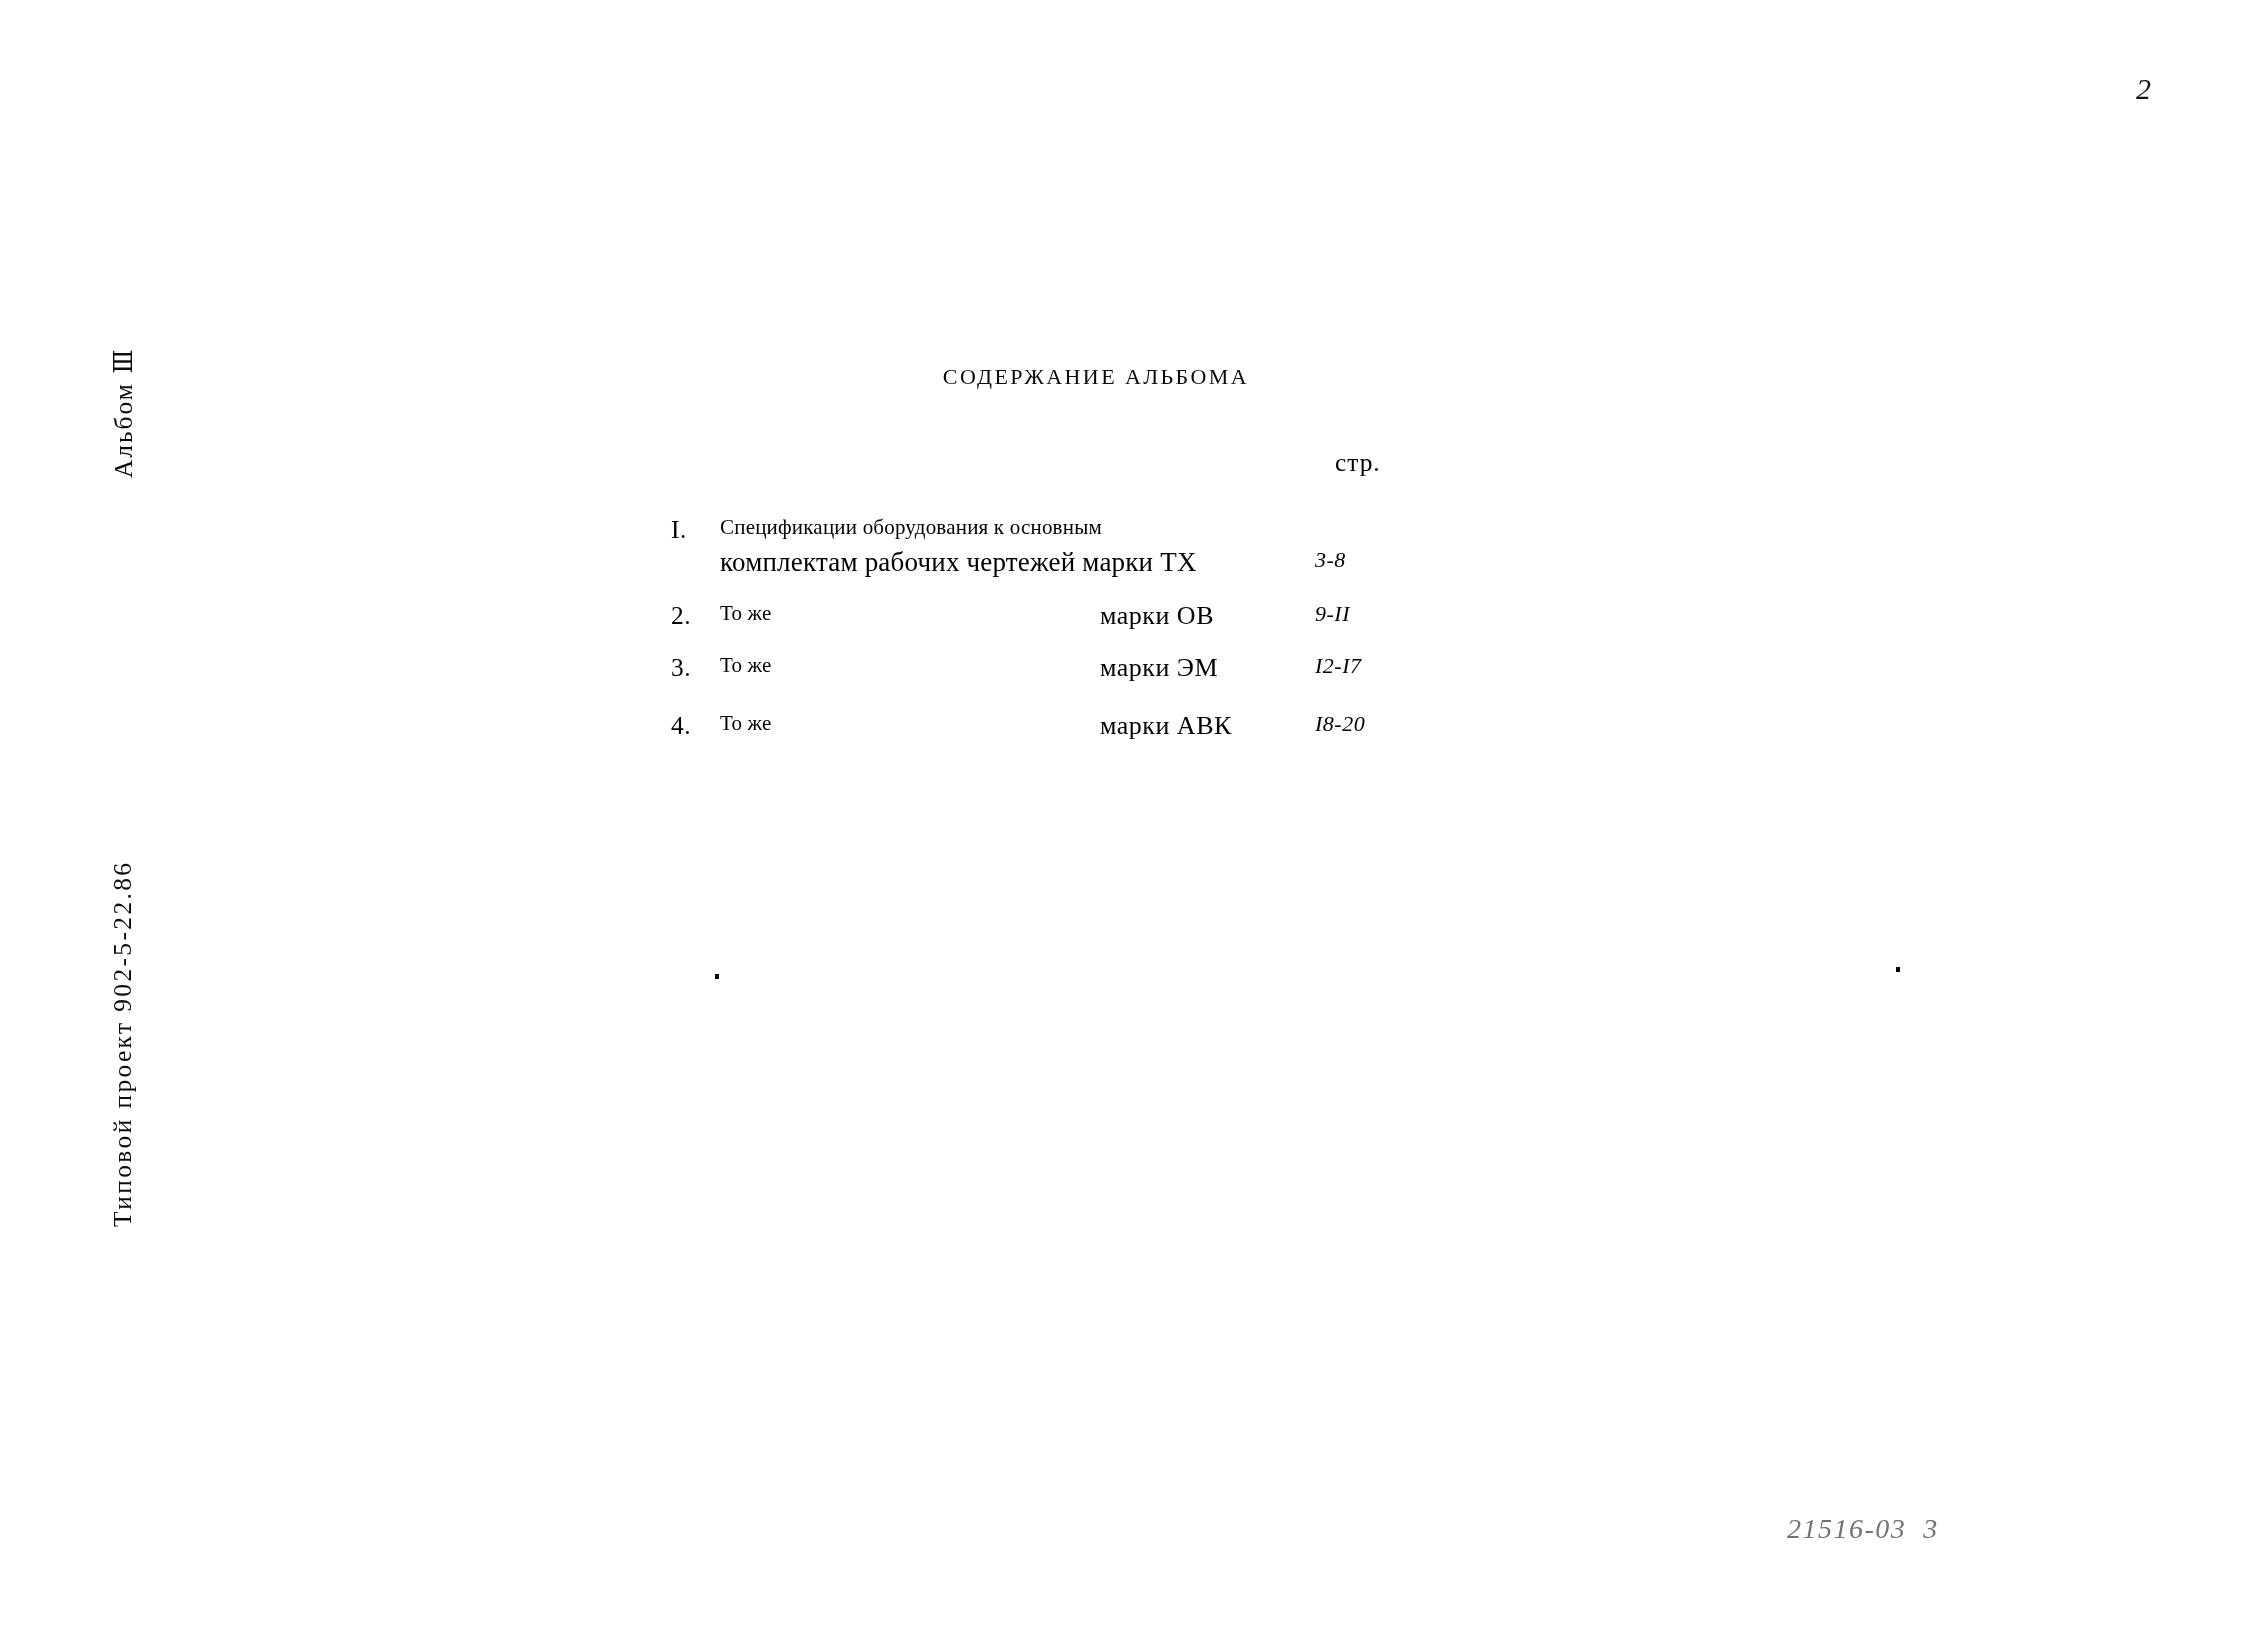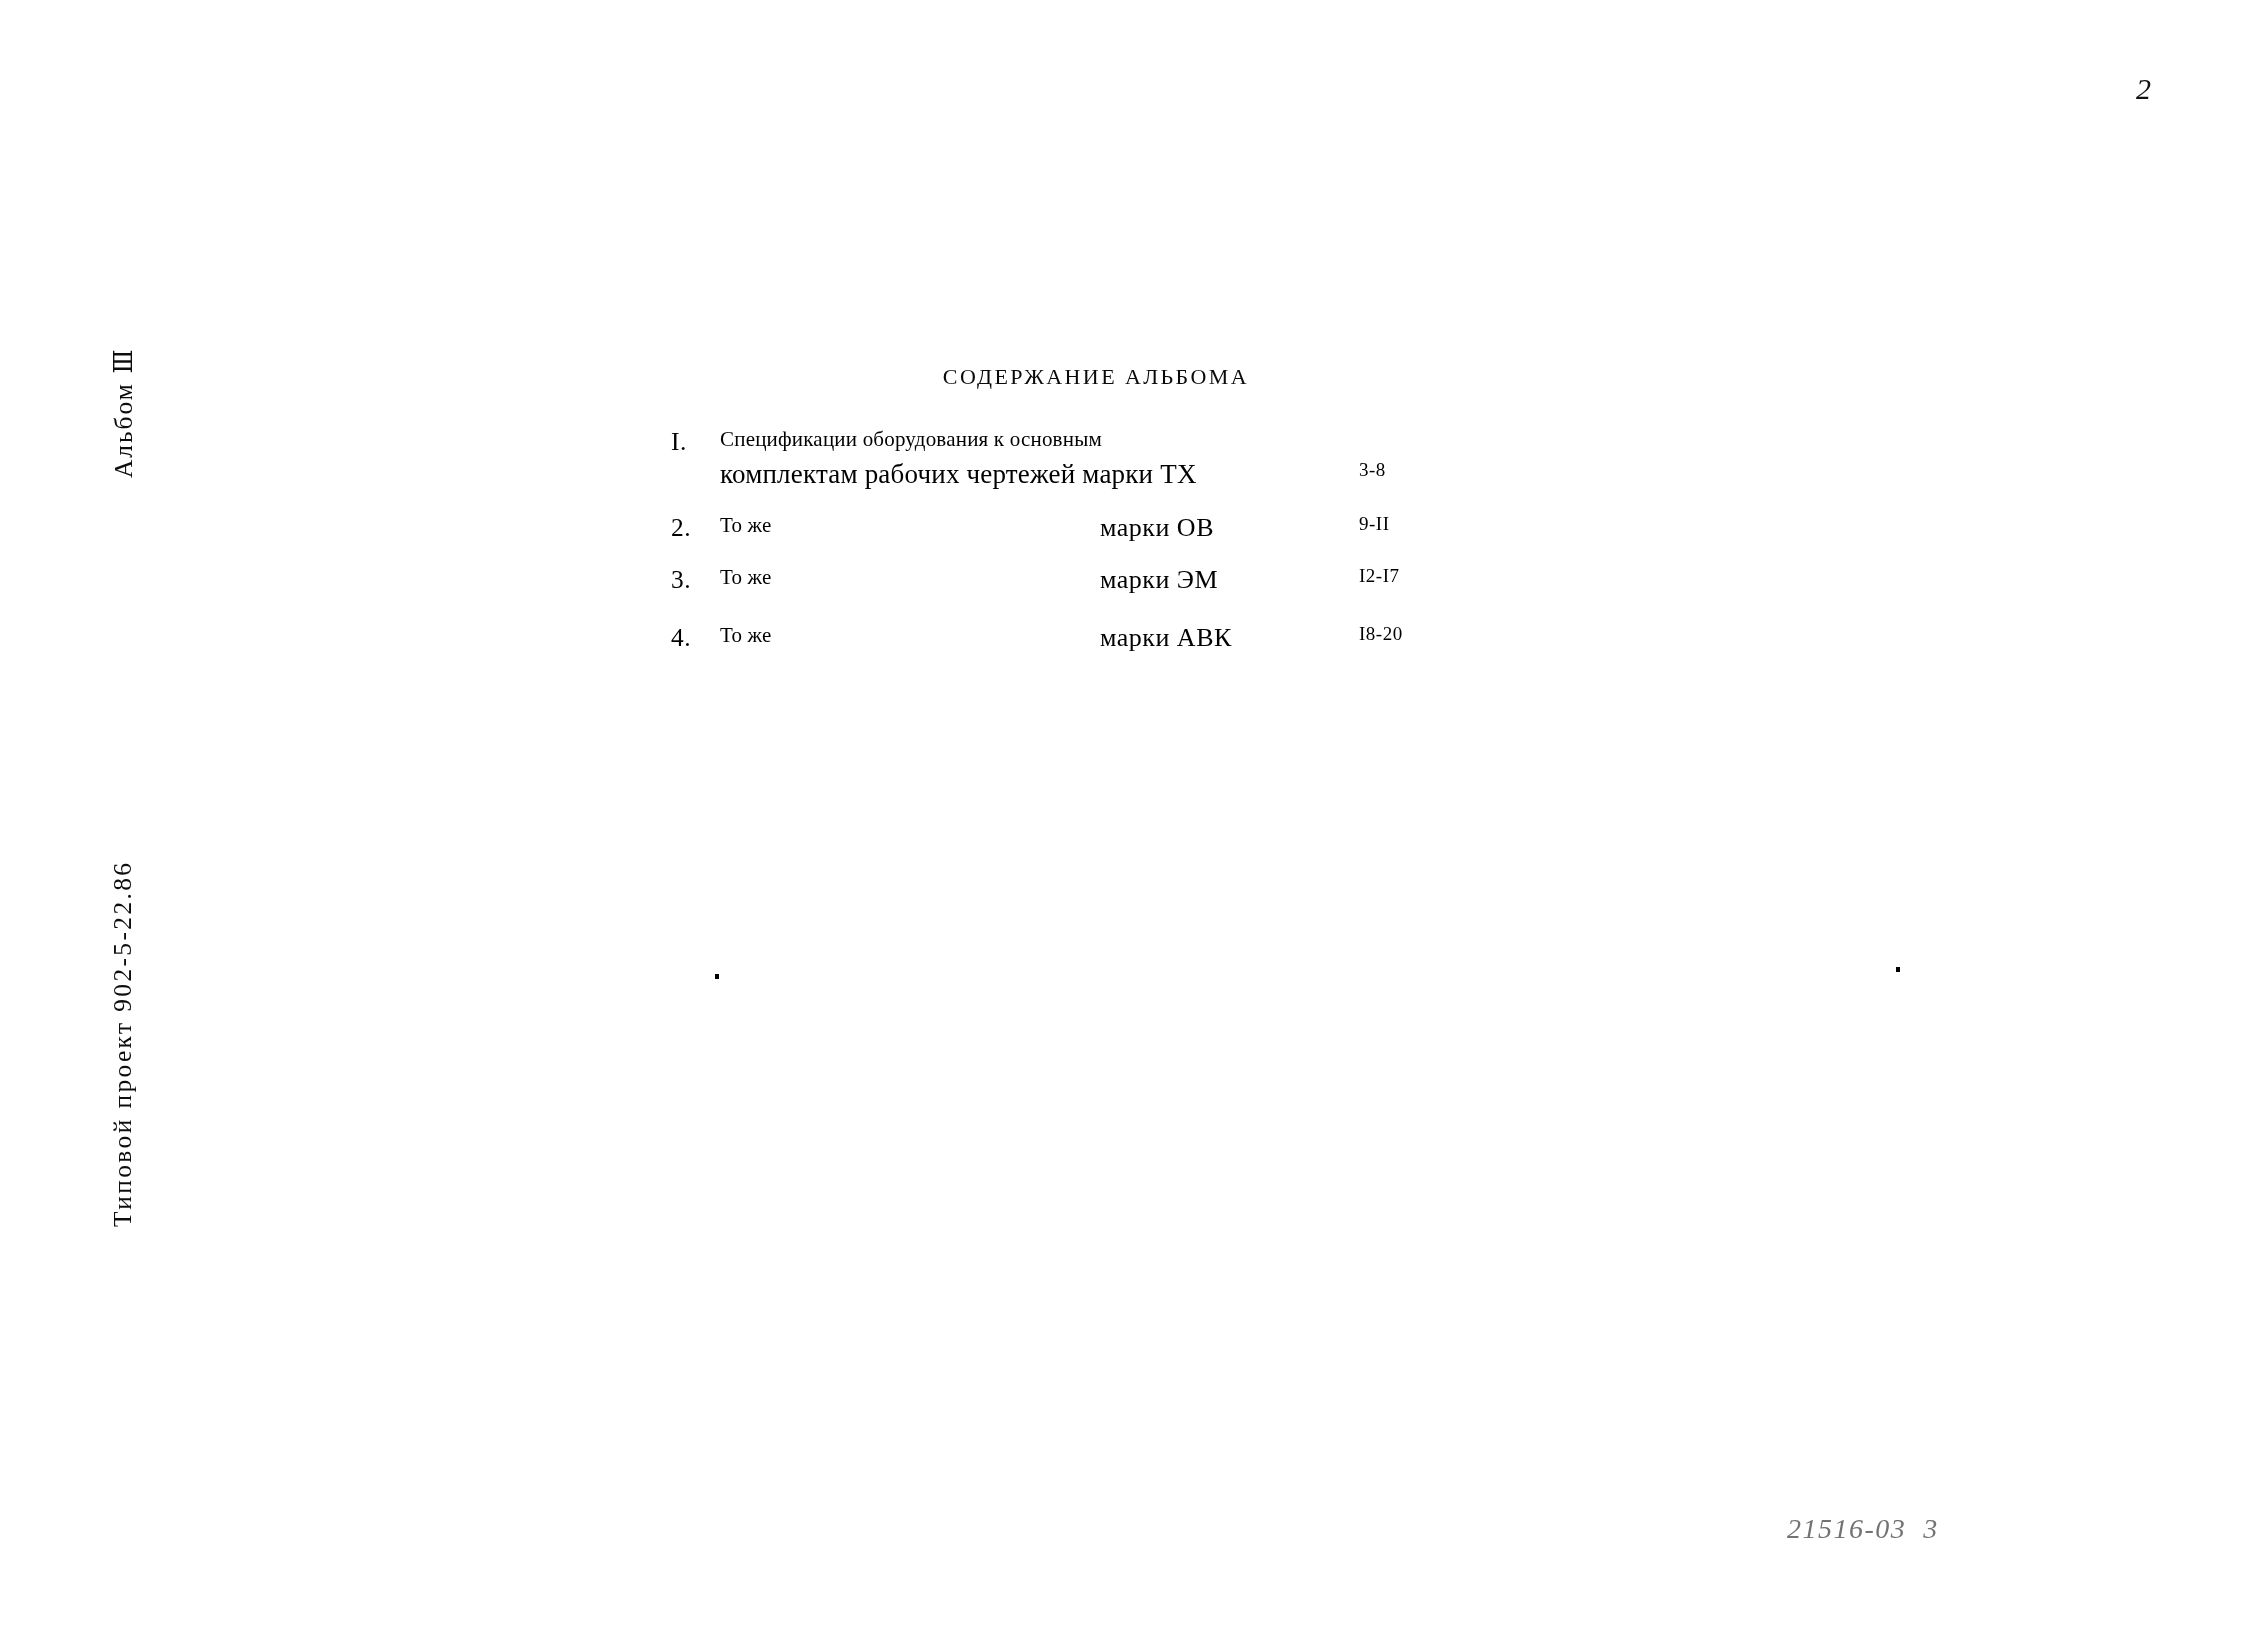--- a/index.html
+++ b/index.html
@@ -126,25 +126,26 @@
     position: absolute;
     left: 429px;
     top: 0;
     font-size: 26px;
     letter-spacing: 0.5px;
     white-space: nowrap;
   }
 
   .toc-pages {
     position: absolute;
-    left: 688px;
-    top: 0;
-    font-size: 19px;
+    left: 644px;
+    top: 0;
+    font-size: 22px;
     letter-spacing: 0.5px;
     white-space: nowrap;
+    font-style: italic;
   }
 
   
   .row-1 .toc-mark,
   .row-1 .toc-pages {
     top: 32px;
   }
 
   .row-1 { min-height: 63px; margin-bottom: 22.5px; }
   .row-2 { margin-bottom: 22.5px; }
@@ -181,20 +182,23 @@
   <div class="folio-number">2</div>
 
   <div class="side-text side-album">Альбом Ⅲ</div>
 
   <div class="side-text side-project">Типовой проект 902-5-22.86</div>
 
   <div class="content">
 
     <div class="doc-title">СОДЕРЖАНИЕ АЛЬБОМА</div>
 
+    <div class="col-header-row">
+      <div class="col-header-pages">стр.</div>
+    </div>
 
     <div class="toc">
 
       <div class="toc-row row-1">
         <div class="toc-num">I.</div>
         <div class="toc-title">Спецификации оборудования к основным</div>
         <div class="toc-title-cont">комплектам рабочих чертежей марки ТХ</div>
         <div class="toc-mark"></div>
         <div class="toc-pages">3-8</div>
       </div>

